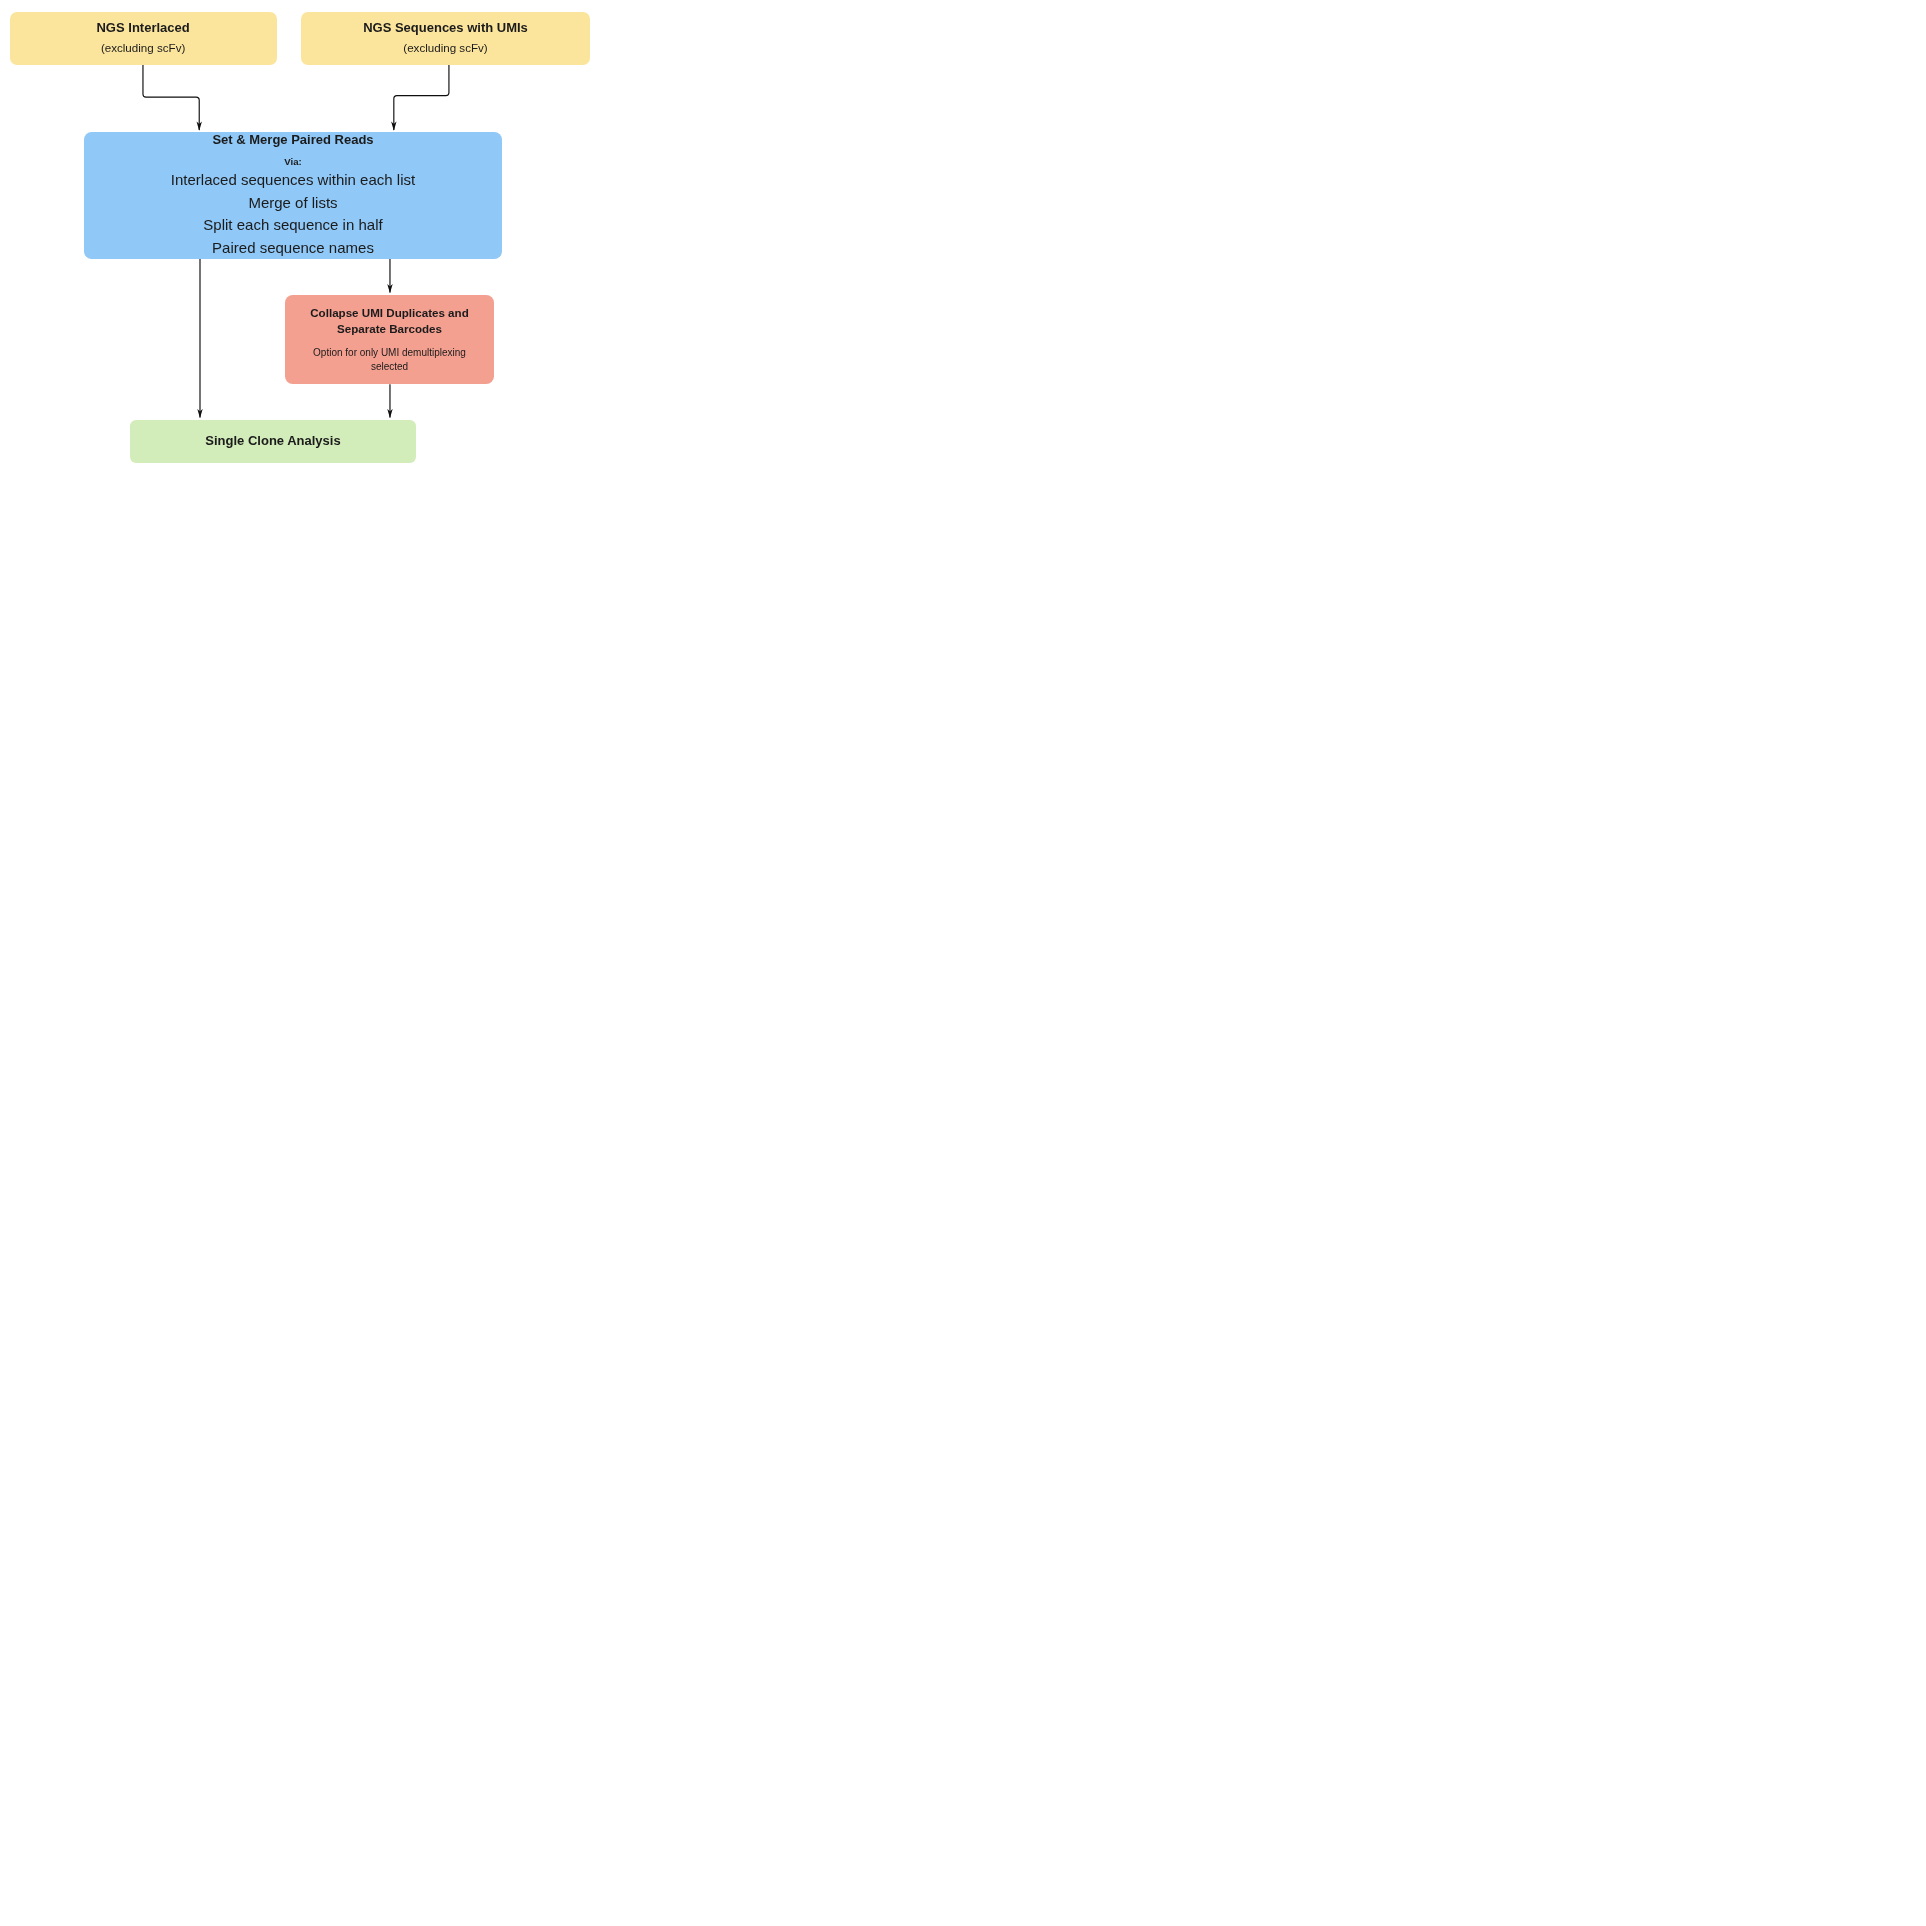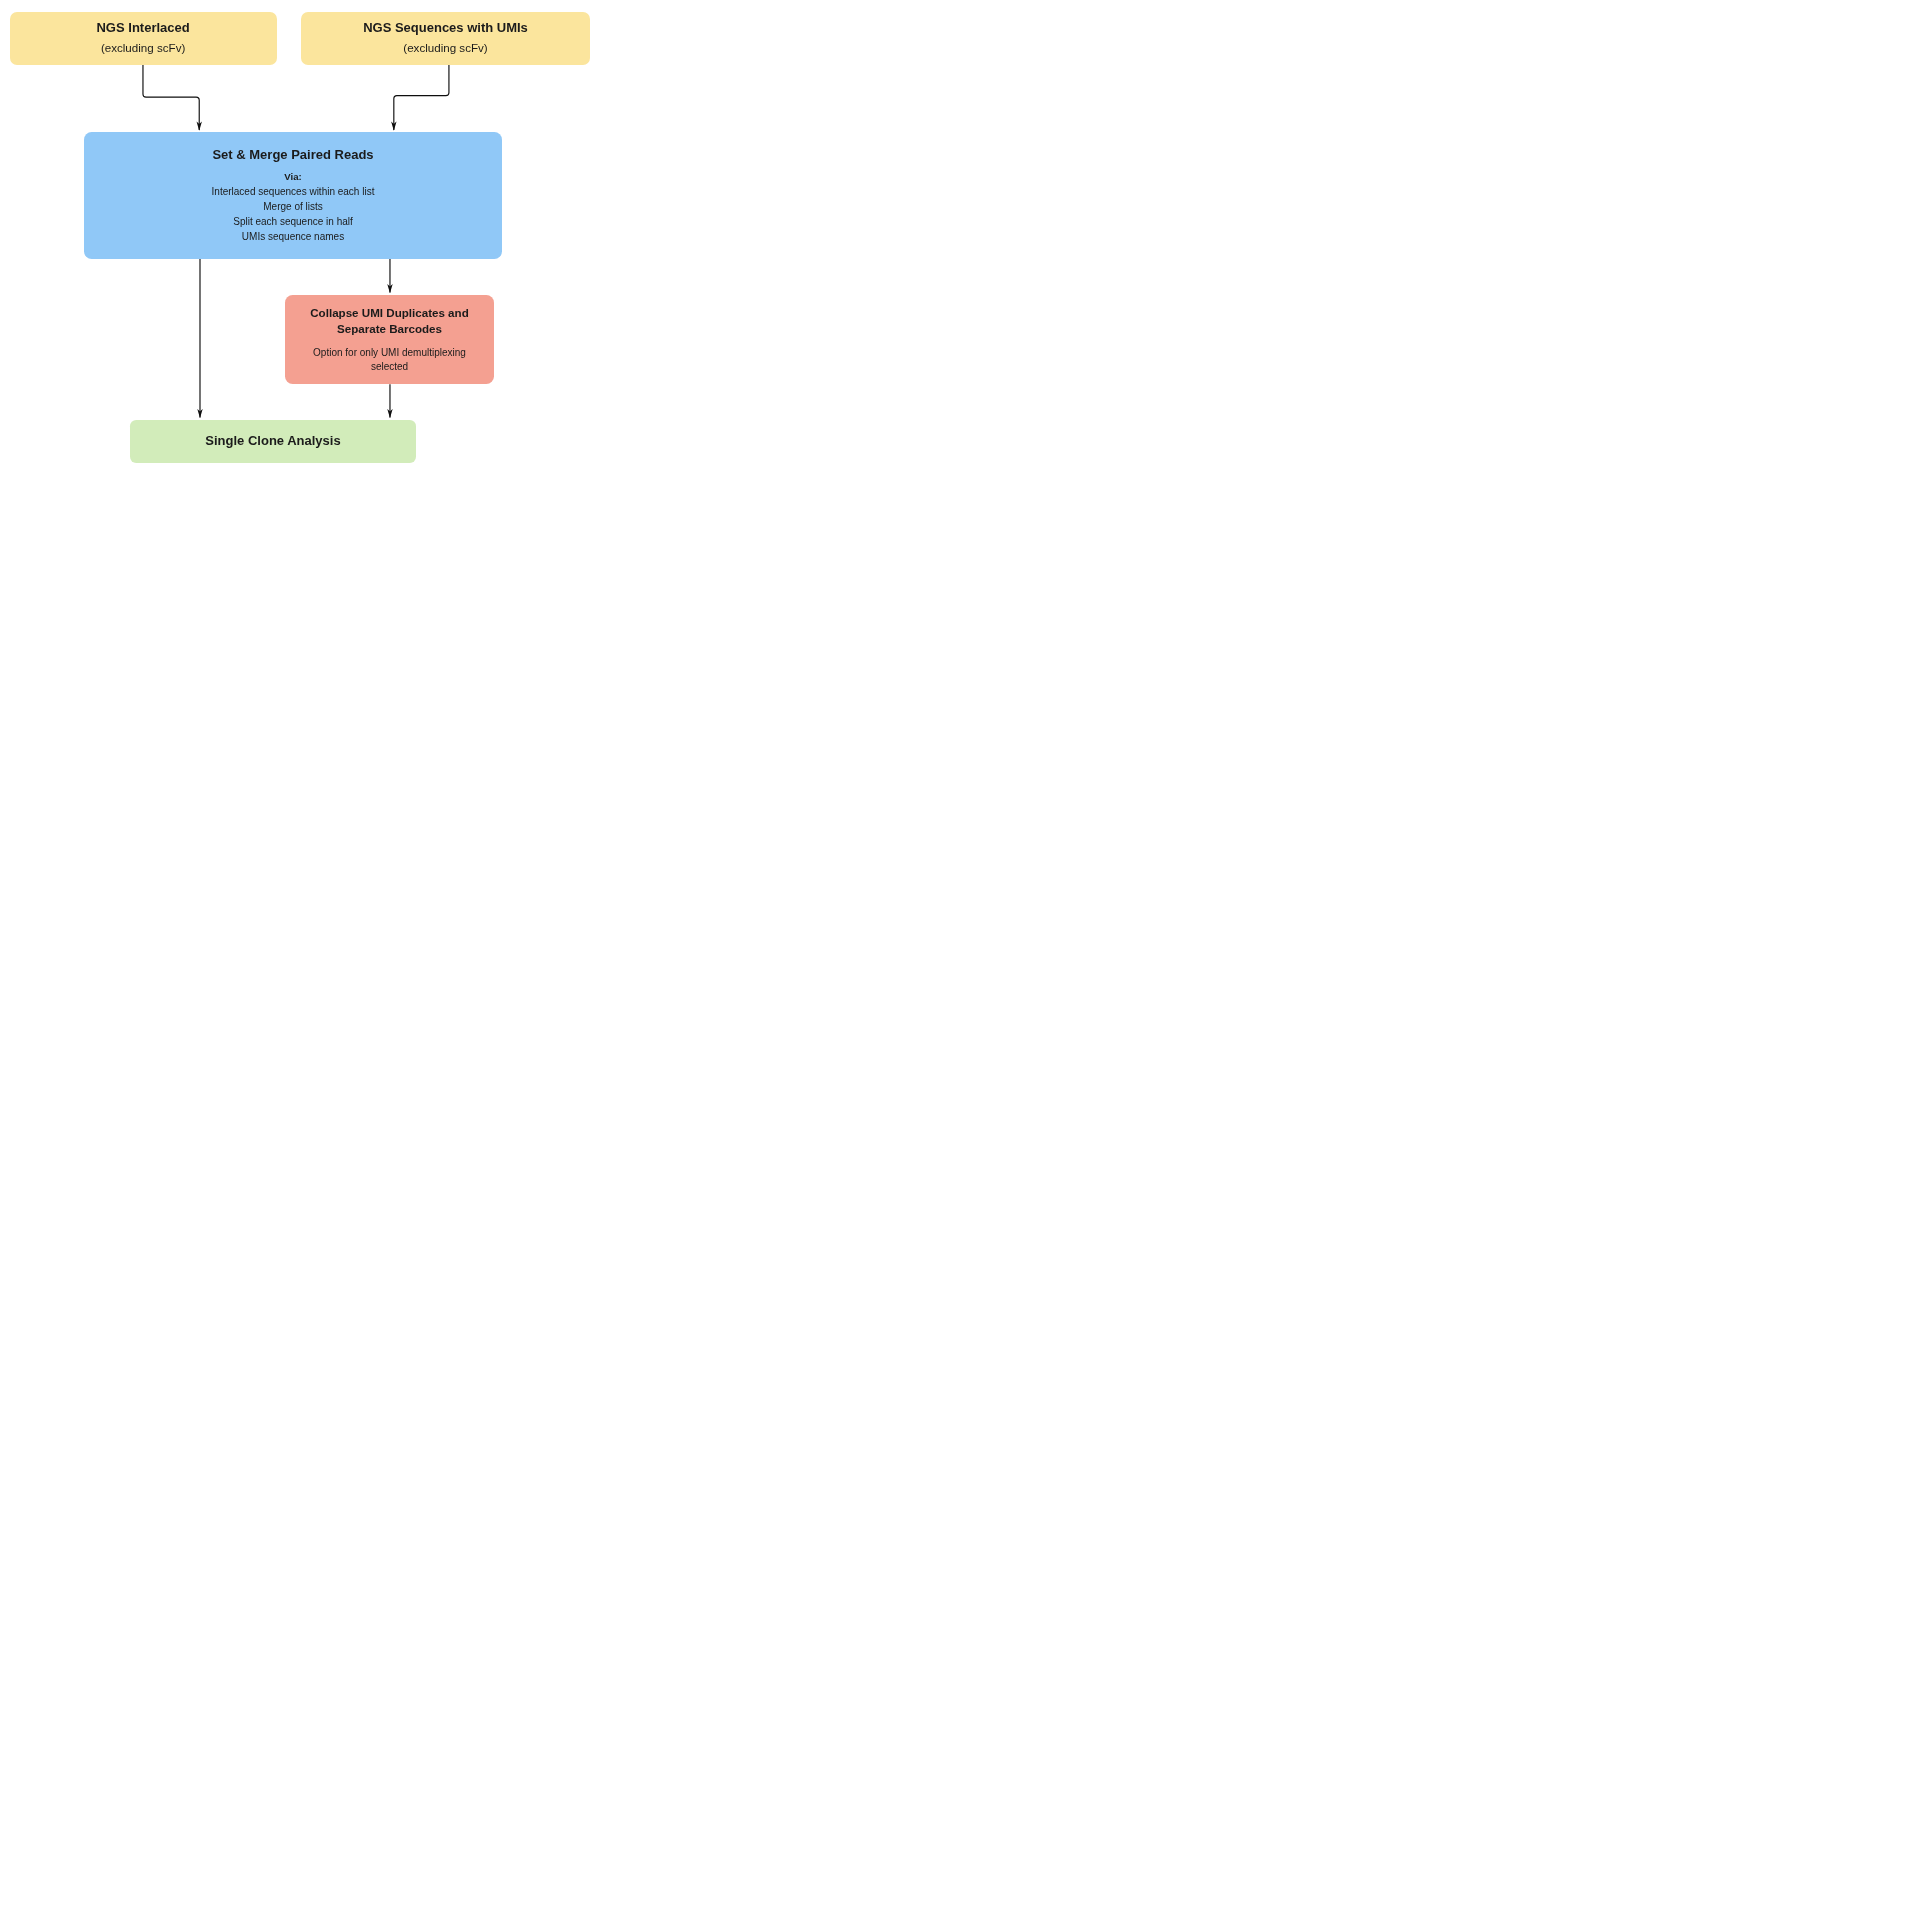--- a/index.html
+++ b/index.html
@@ -71,21 +71,21 @@
     border-radius:7.7px;
     left:84px;top:132px;width:418px;height:127px;
   }
   .node-merge .title{margin-bottom:7px;}
   .node-merge .via{
     font-weight:700;
     font-size:9.6px;
     line-height:1.45;
   }
   .node-merge .method{
-    font-size:10px;
+    font-size:15px;
     line-height:1.5;
   }
   
   .node-collapse{
     background:var(--node-red);
     border-radius:7.7px;
     left:285px;top:295px;width:209px;height:89px;
     padding:0 9.2px;
   }
   .node-collapse .title{
@@ -133,21 +133,21 @@
     <div class="title">NGS Sequences with UMIs</div>
     <div class="subtitle">(excluding scFv)</div>
   </div>
 
   <div class="node node-merge">
     <div class="title">Set &amp; Merge Paired Reads</div>
     <div class="via">Via:</div>
     <div class="method">Interlaced sequences within each list</div>
     <div class="method">Merge of lists</div>
     <div class="method">Split each sequence in half</div>
-    <div class="method">UMIs sequence names</div>
+    <div class="method">Paired sequence names</div>
   </div>
 
   <div class="node node-collapse">
     <div class="title">Collapse UMI Duplicates and Separate Barcodes</div>
     <div class="note">Option for only UMI demultiplexing selected</div>
   </div>
 
   <div class="node node-single">
     <div class="title">Single Clone Analysis</div>
   </div>

